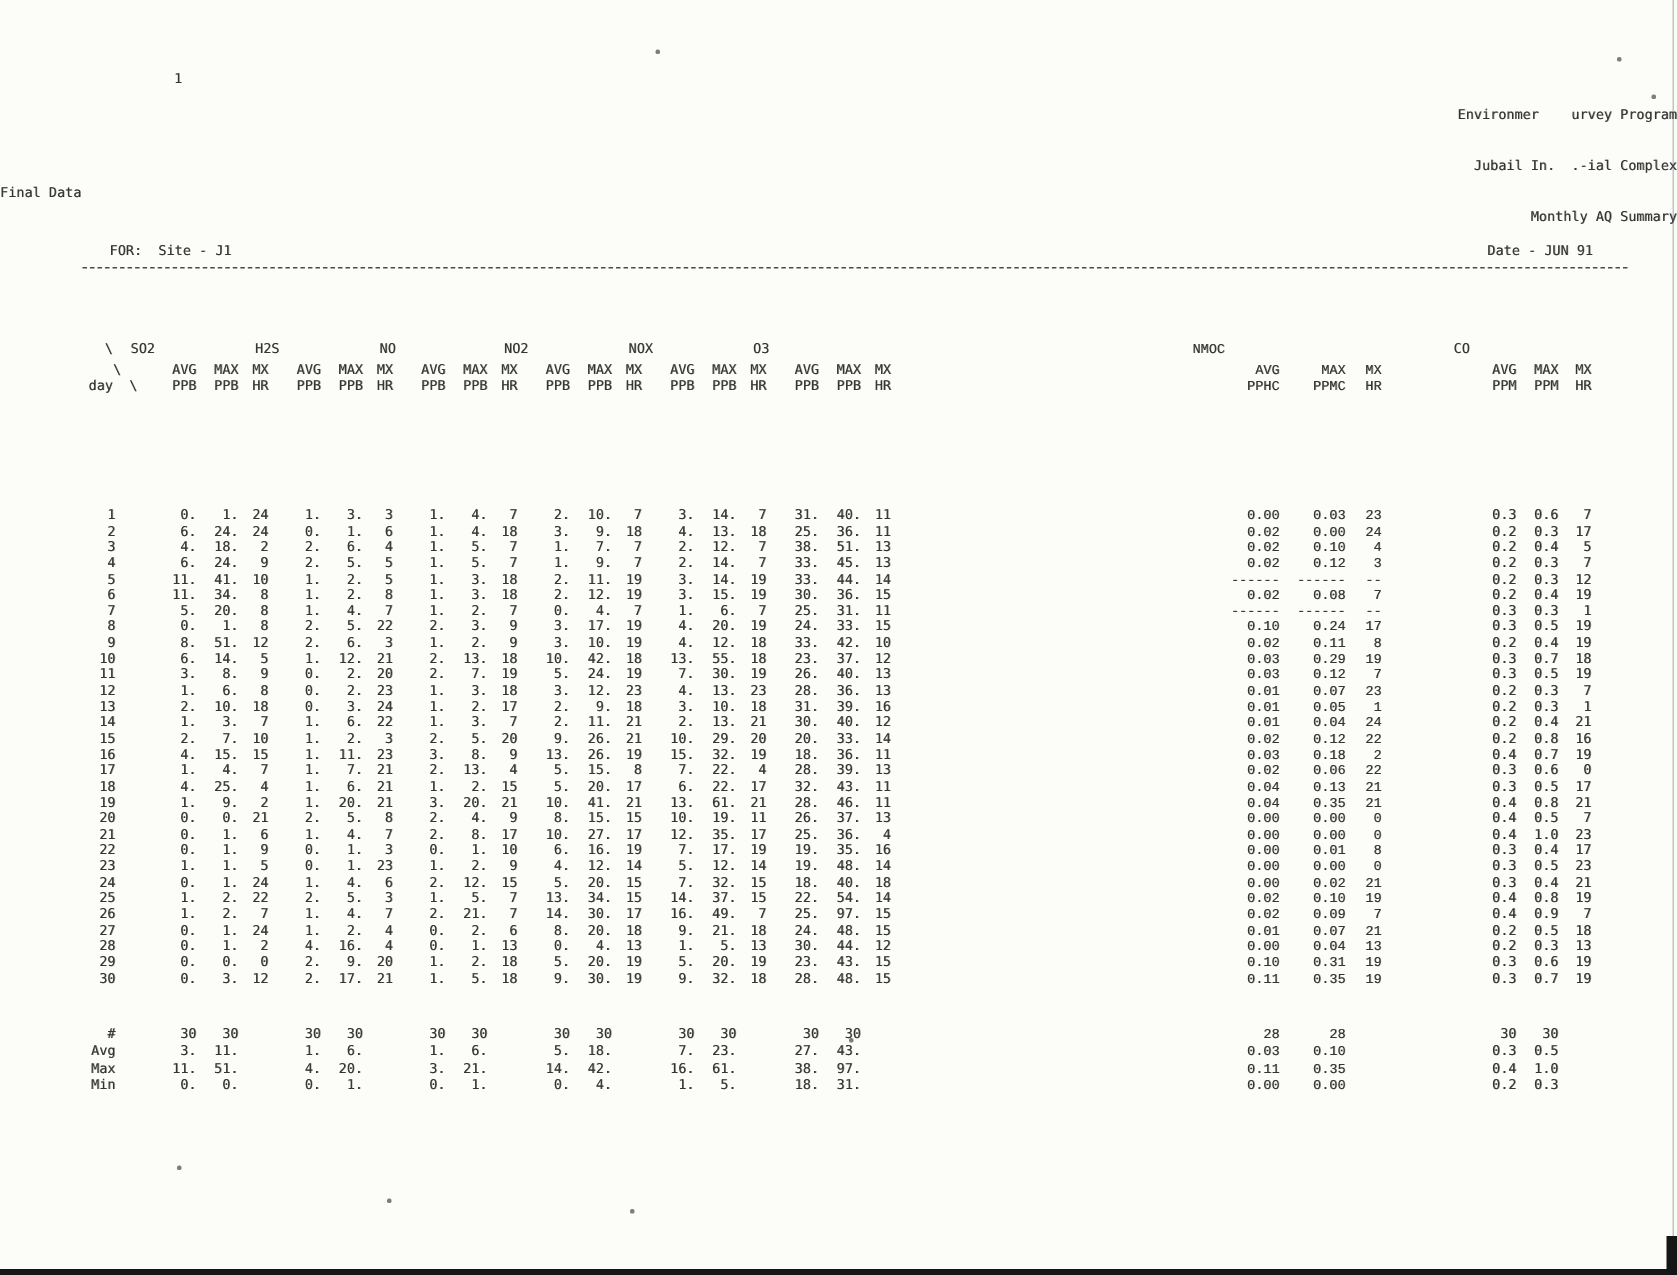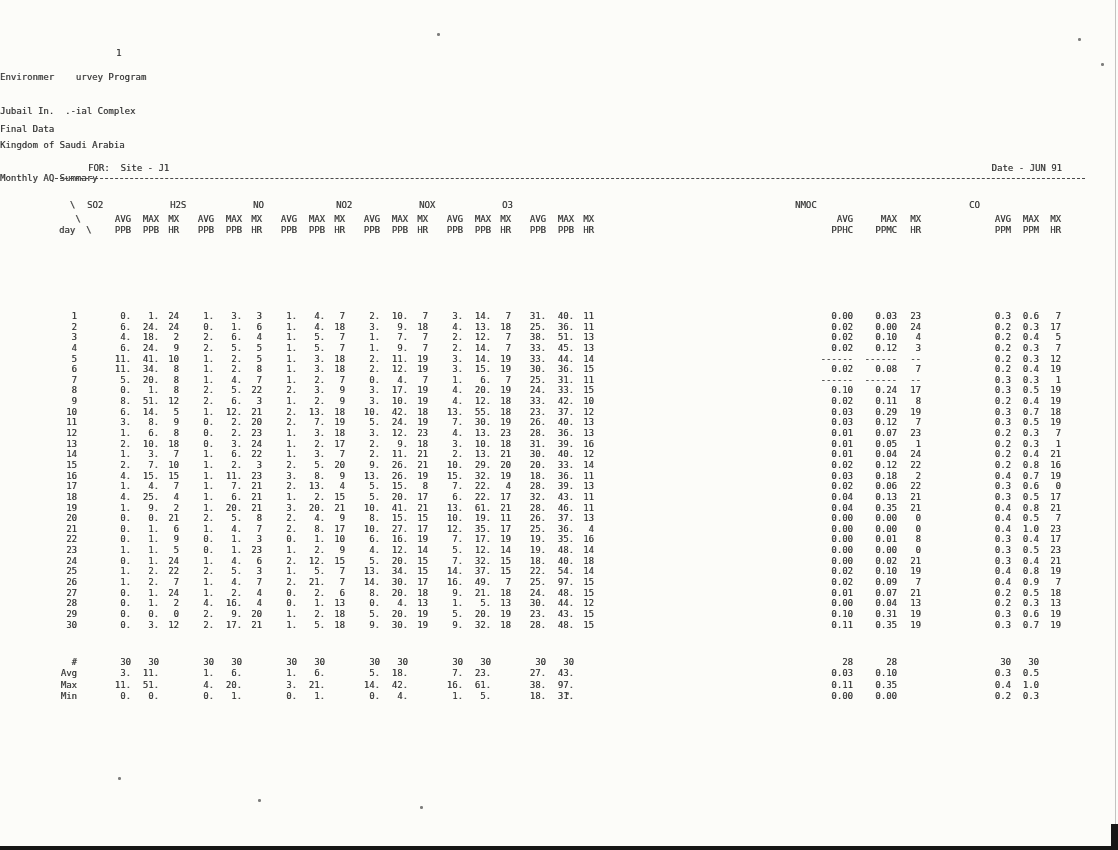--- a/index.html
+++ b/index.html
@@ -8,42 +8,42 @@
     width:1118px;height:850px;
     background:#fcfcf9;
     overflow:hidden;
     font-family:"DejaVu Sans Mono","Liberation Mono",monospace;
     font-size:9px;
     color:#343434;
     text-shadow:0.4px 0 0 rgba(45,45,45,0.5);
   }
   .abs{position:absolute;}
   .page-number{top:48px;left:116px;}
-  .title-block{top:50px;left:0;width:1118px;text-align:left;line-height:11.2px;white-space:pre;}
+  .title-block{top:50px;left:0;width:1118px;text-align:right;line-height:11.2px;white-space:pre;}
   .subtitle{top:124px;left:0;width:1118px;}
   .for-line{top:163px;left:0;width:1118px;height:12px;}
-  .site-label{position:absolute;left:88px;white-space:pre;}
+  .site-label{position:absolute;left:73px;white-space:pre;}
   .date-label{position:absolute;right:56px;white-space:pre;}
   .separator{top:178px;left:55px;width:1030px;border-top:1.6px dashed #4a4a4a;height:0;}
   
   .aq-table{top:200px;left:55px;}
   .trow{display:flex;align-items:baseline;}
   .gas-row{height:14px;}
   .sub-row{height:11px;}
   .body-row{height:10.65px;}
   .sum-row{height:11.2px;}
   #table-body{margin-top:75px;}
   #table-summary{margin-top:27px;}
   .c-day{width:22px;flex:0 0 auto;text-align:right;white-space:pre;overflow:visible;}
   .c-day.hdr{text-align:left;padding-left:4px;width:18px;}
   .grp{display:flex;flex:0 0 auto;}
   .g0{margin-left:24px;}
   .g1,.g2,.g3,.g4,.g5{margin-left:5px;}
-  .g6{margin-left:215px;}
-  .g7{margin-left:62px;}
+  .g6{margin-left:215px;font-family:Liberation Mono, monospace;}
+  .g7{margin-left:62px;margin-top:28px;}
   .c{display:inline-block;text-align:right;white-space:pre;}
   .grp .c0{width:30px;}
   .grp .c1{width:28px;}
   .grp .c2{width:20px;}
   .grp.g6 .c0{width:44px;}
   .grp.g6 .c1{width:44px;}
   .grp.g6 .c2{width:24px;}
   .grp.g7 .c0{width:28px;}
   .grp.g7 .c1{width:28px;}
   .grp.g7 .c2{width:22px;}
@@ -58,21 +58,20 @@
 </head>
 <body>
 
 <div class="page">
 
   <div class="abs page-number">1</div>
 
   <div class="abs title-block">
     <div>Environmer    urvey Program</div>
     <div>Jubail In.  .-ial Complex</div>
-    <div>Kingdom of Saudi Arabia</div>
     <div>Monthly AQ Summary</div>
   </div>
 
   <div class="abs subtitle">Final Data</div>
 
   <div class="abs for-line">
     <span class="site-label">FOR:  Site - J1</span>
     <span class="date-label">Date - JUN 91</span>
   </div>
 

